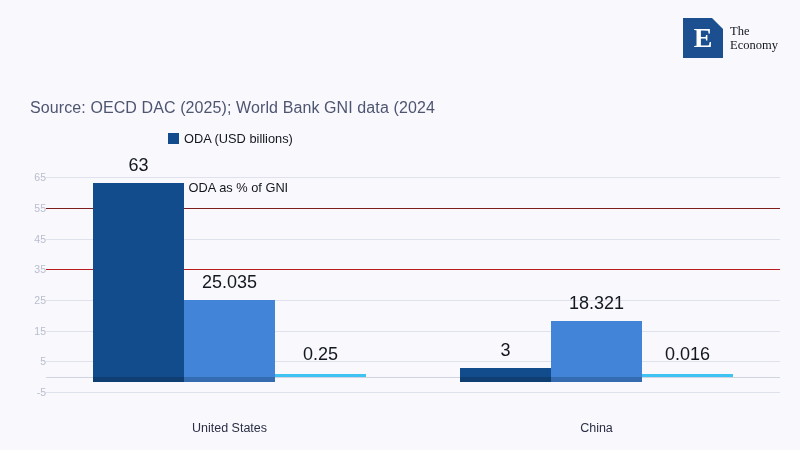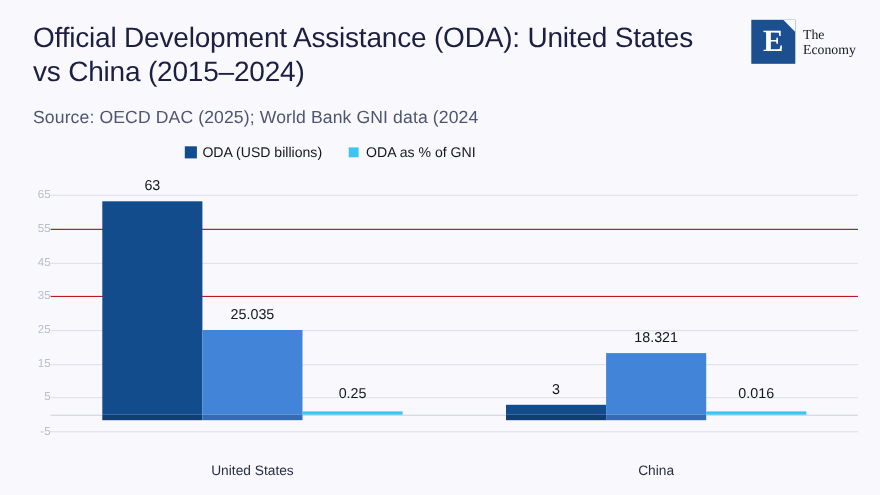--- a/index.html
+++ b/index.html
@@ -83,21 +83,22 @@
     color: #14171f;
   }
 
   
   .legend {
     position: absolute;
     left: 168px;
     top: 131px;
     display: flex;
     align-items: center;
-    gap: 24px;
+    gap: 34px;
+    flex-direction: column;
   }
   .legend-item {
     display: flex;
     align-items: center;
     gap: 5px;
     font-size: 12.8px;
     color: #14171f;
     white-space: nowrap;
   }
   .legend-swatch {
@@ -150,39 +151,38 @@
   .bar .shadow {
     position: absolute;
     left: 0; right: 0;
     bottom: -5px;
     height: 5px;
   }
   .bar-label {
     position: absolute;
     left: 50%;
     transform: translateX(-50%);
-    font-size: 13px;
+    font-size: 18px;
     color: #14171f;
     white-space: nowrap;
   }
 
   .xlabel {
     position: absolute;
     transform: translateX(-50%);
     top: 253px;
     font-size: 12.5px;
     color: #2a2f45;
     white-space: nowrap;
   }
 </style>
 </head>
 <body style="background: rgb(248, 248, 253);">
 
 <div class="header">
-  <div class="title" style="color: rgb(27, 32, 64);">Official Development Assistance (ODA): United States vs China (2015–2024)</div>
 
   <div class="source">Source: OECD DAC (2025); World Bank GNI data (2024</div>
 
   <div class="brand">
     <div class="brand-mark">
       <div class="e">E</div>
       <div class="fold"></div>
     </div>
     <div class="brand-text">
       <div>The</div>

